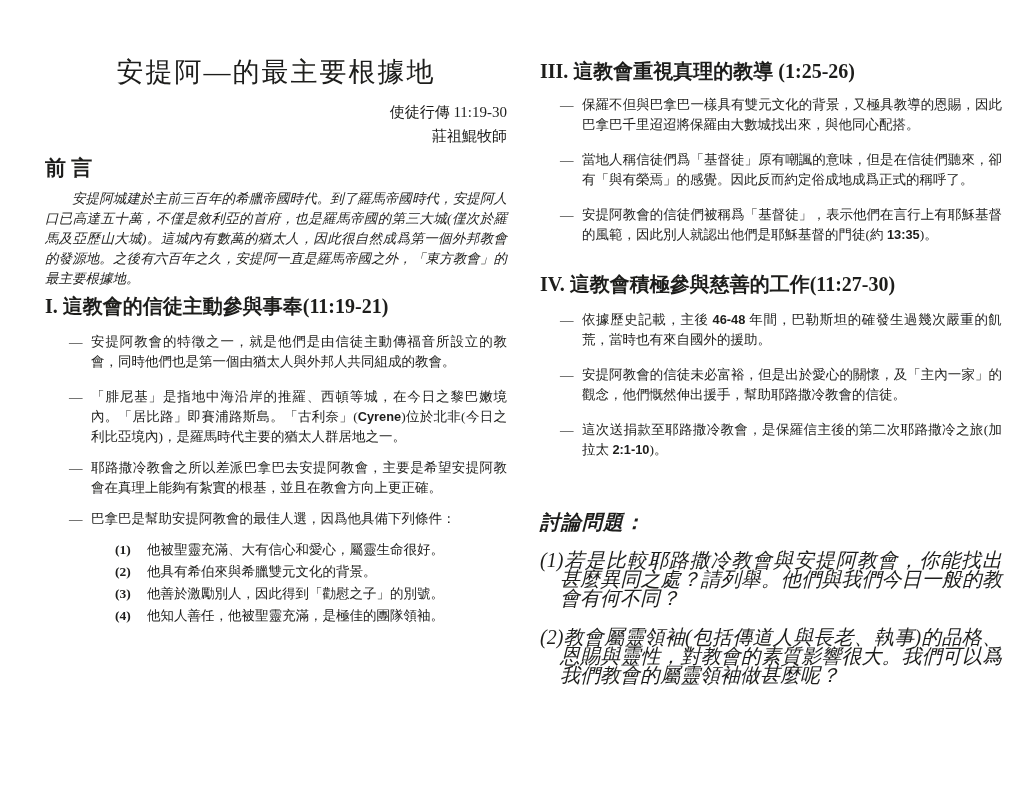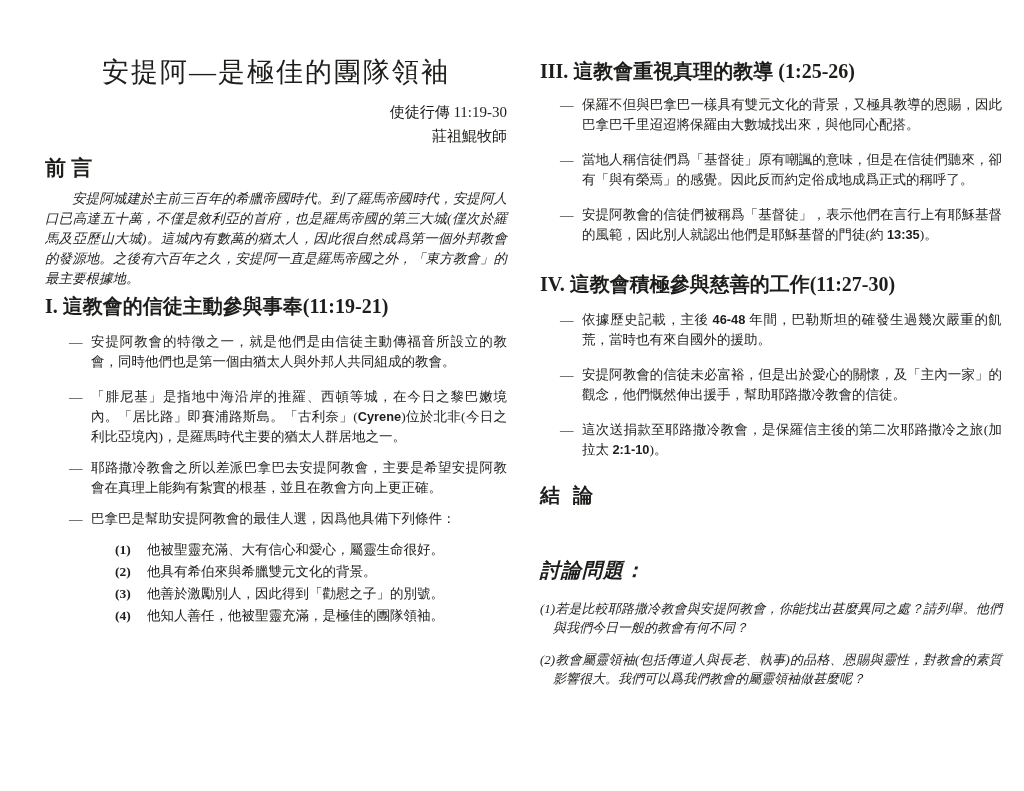--- a/index.html
+++ b/index.html
@@ -49,31 +49,31 @@
   .numitem{display:flex;margin-top:2px;}
   .num{flex:0 0 32px;font-weight:bold;font-size:13.5px;line-height:20px;}
   .ntext{flex:1;font-size:13.5px;line-height:20px;}
 
   .disc-head{
     margin-top:50px;font-size:20px;font-style:italic;line-height:24px;
     font-weight:bold;letter-spacing:1px;
   }
   .questions{margin-top:12px;}
   .question{
-    font-size:13px;font-style:italic;line-height:19px;
+    font-size:20px;font-style:italic;line-height:19px;
     padding-left:1em;text-indent:-1em;margin-top:1px;text-align:justify;
   }
   b{font-family:"Liberation Sans","DejaVu Sans",sans-serif;font-size:0.95em;}
 </style>
 </head>
 <body>
 
 <div class="col col-left">
 
-  <h1 class="doc-title">安提阿—是極佳的團隊領袖</h1>
+  <h1 class="doc-title">安提阿—的最主要根據地</h1>
   <div class="center-line scripture">使徒行傳 11:19-30</div>
   <div class="center-line author">莊祖鯤牧師</div>
 
   <h2 class="h-big preface-head">前 言</h2>
   <p class="preface-body">安提阿城建於主前三百年的希臘帝國時代。到了羅馬帝國時代，安提阿人口已高達五十萬，不僅是敘利亞的首府，也是羅馬帝國的第三大城(僅次於羅馬及亞歷山大城)。這城內有數萬的猶太人，因此很自然成爲第一個外邦教會的發源地。之後有六百年之久，安提阿一直是羅馬帝國之外，「東方教會」的最主要根據地。</p>
 
   <h2 class="sec-head sh-1">I. 這教會的信徒主動參與事奉(11:19-21)</h2>
   <div class="bullet">
     <span class="dash">—</span>
     <div class="btext">安提阿教會的特徵之一，就是他們是由信徒主動傳福音所設立的教會，同時他們也是第一個由猶太人與外邦人共同組成的教會。</div>
@@ -135,21 +135,20 @@
   </div>
   <div class="bullet m2">
     <span class="dash">—</span>
     <div class="btext">安提阿教會的信徒未必富裕，但是出於愛心的關懷，及「主內一家」的觀念，他們慨然伸出援手，幫助耶路撒冷教會的信徒。</div>
   </div>
   <div class="bullet m2">
     <span class="dash">—</span>
     <div class="btext">這次送捐款至耶路撒冷教會，是保羅信主後的第二次耶路撒冷之旅(加拉太 <b>2:1-10</b>)。</div>
   </div>
 
-  <h2 class="sec-head conclusion">結 論</h2>
 
   <h2 class="disc-head">討論問題：</h2>
   <div class="questions">
     <p class="question">(1)若是比較耶路撒冷教會與安提阿教會，你能找出甚麼異同之處？請列舉。他們與我們今日一般的教會有何不同？</p>
     <p class="question">(2)教會屬靈領袖(包括傳道人與長老、執事)的品格、恩賜與靈性，對教會的素質影響很大。我們可以爲我們教會的屬靈領袖做甚麼呢？</p>
   </div>
 
 </div>
 
 </body></html>

